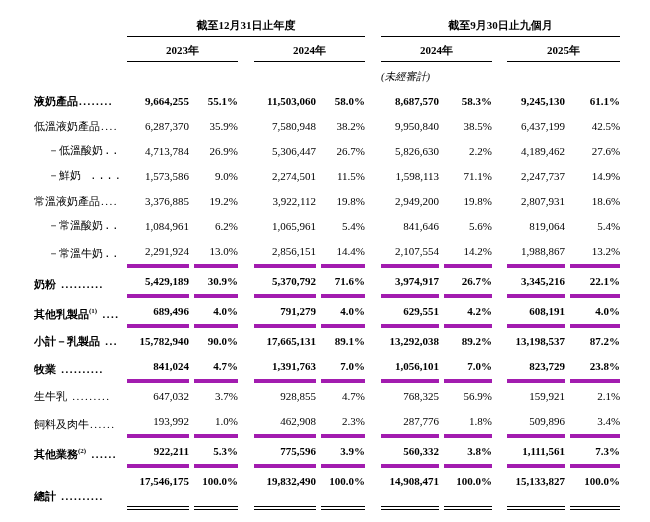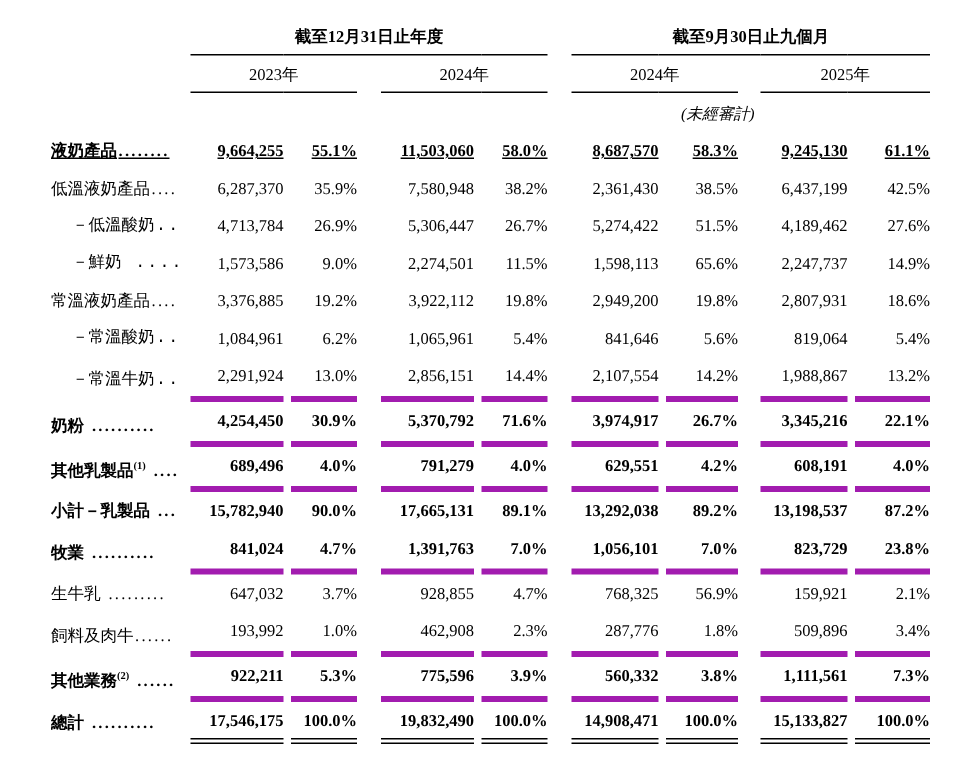--- a/index.html
+++ b/index.html
@@ -19,36 +19,36 @@
     margin-top: 16px;
   }
   th, td { padding: 0; font-weight: normal; vertical-align: bottom; }
 
   
   tr.period-row th.grp {
     font-weight: bold; text-align: center;
     padding: 2px 0 4px; border-bottom: 1px solid #000;
   }
   tr.year-row th.yr {
-    font-weight: normal; text-align: center;
+    font-weight: bold; text-align: center;
     padding: 6px 0 4px; border-bottom: 1px solid #000;
   }
-  .note { font-style: italic; font-size: 10.5px; font-weight: normal; text-align: center; }
+  .note { font-style: italic; font-size: 10.5px; font-weight: normal; text-align: left; }
   th.unaud { padding: 8px 44px 0 0; }
   th.units { padding: 3px 0 10px; }
 
   
   tbody td { padding-top: 6px; padding-bottom: 5px; }
-  tbody tr:first-child td { padding-top: 10px; text-decoration: underline; }
+  tbody tr:first-child td { padding-top: 10px; }
   td.lbl { text-align: left; white-space: nowrap; overflow: hidden; }
   td.lbl.indent { padding-left: 14px; font-family: Liberation Mono, monospace; }
   td.num { text-align: right; white-space: nowrap; }
   tr.bold td { font-weight: bold; }
   tr.u td.num { border-bottom: 4px solid #a21caf; padding-bottom: 6px; }
-  tr.uu td.num { border-bottom: 4px double #000; padding-bottom: 4px; }
+  tr.uu td.num { border-bottom: 4px double #000; padding-bottom: 18px; }
   .dots { letter-spacing: 1.5px; margin-left: 1px; }
   sup { font-size: 7px; line-height: 0; }
 </style>
 </head>
 <body>
 
 <div class="wrap">
   <table>
     <colgroup>
       <col style="width:88px">
@@ -115,61 +115,61 @@
           <td class="lbl"><span>低溫液奶產品</span><span class="dots">....</span></td>
           <td class="sp"></td>
           <td class="num">6,287,370</td>
           <td class="sp"></td>
           <td class="num">35.9%</td>
           <td class="sp"></td>
           <td class="num">7,580,948</td>
           <td class="sp"></td>
           <td class="num">38.2%</td>
           <td class="sp"></td>
-          <td class="num">2,361,430</td>
+          <td class="num">9,950,840</td>
           <td class="sp"></td>
           <td class="num">38.5%</td>
           <td class="sp"></td>
           <td class="num">6,437,199</td>
           <td class="sp"></td>
           <td class="num">42.5%</td>
         </tr>
         <tr>
           <td class="lbl indent"><span>－低溫酸奶</span><span class="dots">....</span></td>
           <td class="sp"></td>
           <td class="num">4,713,784</td>
           <td class="sp"></td>
           <td class="num">26.9%</td>
           <td class="sp"></td>
           <td class="num">5,306,447</td>
           <td class="sp"></td>
           <td class="num">26.7%</td>
           <td class="sp"></td>
-          <td class="num">5,274,422</td>
-          <td class="sp"></td>
-          <td class="num">51.5%</td>
+          <td class="num">5,826,630</td>
+          <td class="sp"></td>
+          <td class="num">2.2%</td>
           <td class="sp"></td>
           <td class="num">4,189,462</td>
           <td class="sp"></td>
           <td class="num">27.6%</td>
         </tr>
         <tr>
           <td class="lbl indent"><span>－鮮奶</span><span class="dots"> .......</span></td>
           <td class="sp"></td>
           <td class="num">1,573,586</td>
           <td class="sp"></td>
           <td class="num">9.0%</td>
           <td class="sp"></td>
           <td class="num">2,274,501</td>
           <td class="sp"></td>
           <td class="num">11.5%</td>
           <td class="sp"></td>
           <td class="num">1,598,113</td>
           <td class="sp"></td>
-          <td class="num">65.6%</td>
+          <td class="num">71.1%</td>
           <td class="sp"></td>
           <td class="num">2,247,737</td>
           <td class="sp"></td>
           <td class="num">14.9%</td>
         </tr>
         <tr>
           <td class="lbl"><span>常溫液奶產品</span><span class="dots">....</span></td>
           <td class="sp"></td>
           <td class="num">3,376,885</td>
           <td class="sp"></td>
@@ -221,21 +221,21 @@
           <td class="sp"></td>
           <td class="num">14.2%</td>
           <td class="sp"></td>
           <td class="num">1,988,867</td>
           <td class="sp"></td>
           <td class="num">13.2%</td>
         </tr>
         <tr class="bold u">
           <td class="lbl"><span>奶粉</span><span class="dots"> ..........</span></td>
           <td class="sp"></td>
-          <td class="num">4,254,450</td>
+          <td class="num">5,429,189</td>
           <td class="sp"></td>
           <td class="num">30.9%</td>
           <td class="sp"></td>
           <td class="num">5,370,792</td>
           <td class="sp"></td>
           <td class="num">71.6%</td>
           <td class="sp"></td>
           <td class="num">3,974,917</td>
           <td class="sp"></td>
           <td class="num">26.7%</td>

